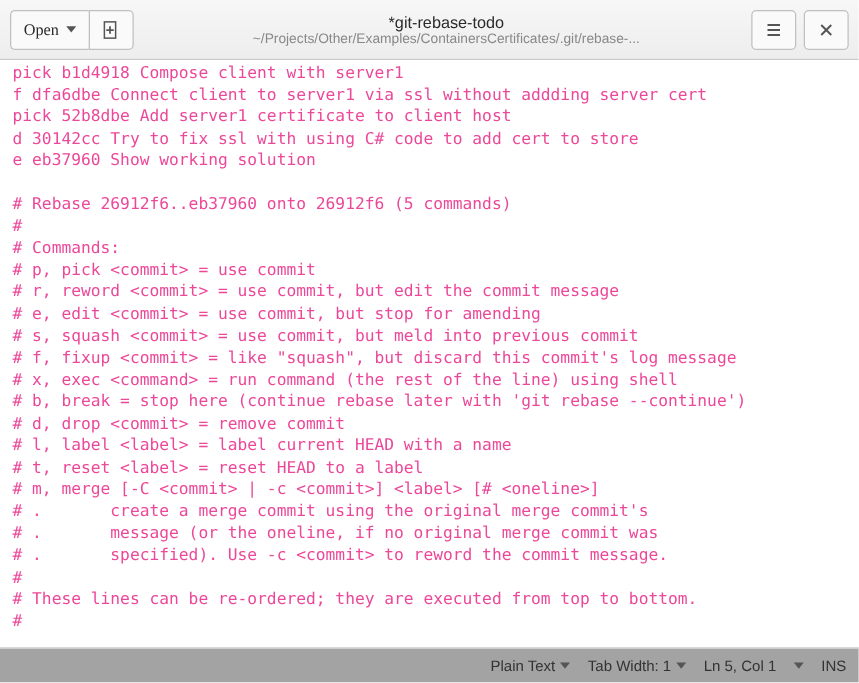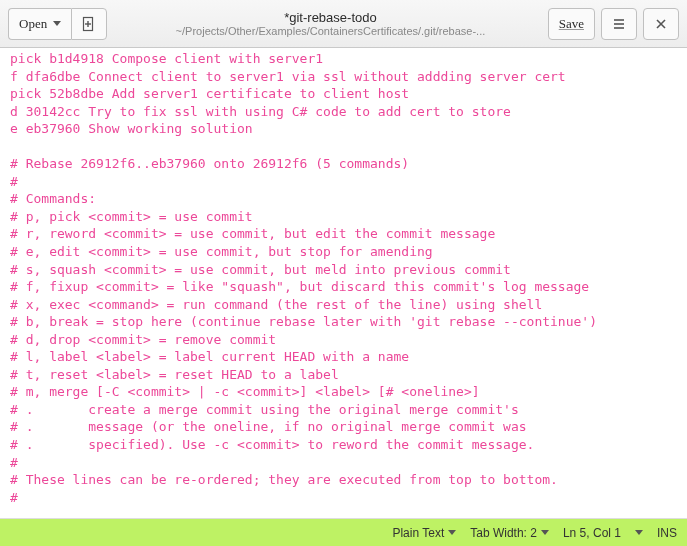--- a/index.html
+++ b/index.html
@@ -6,21 +6,21 @@
 body { font-family: sans-serif; font-size: 13px; width: 687px; height: 546px; display: flex; flex-direction: column; background: #fff; overflow: hidden; }
 .headerbar { display: flex; align-items: center; padding: 6px 8px; background: linear-gradient(#f7f7f7,#ededed); border-bottom: 1px solid #c9c9c9; height: 48px; }
 .hbtn { display: inline-flex; align-items: center; justify-content: center; background: #fafafa; border: 1px solid #c0c0c0; border-radius: 4px; padding: 6px 10px; height: 32px; font-size: 13px; color: #2b2b2b; cursor: pointer; font-family: Liberation Serif, serif; }
 .hbtn.pill-left { border-top-right-radius: 0; border-bottom-right-radius: 0; border-right: none; }
 .hbtn.pill-right { border-top-left-radius: 0; border-bottom-left-radius: 0; }
 .hbtn.icon { width: 36px; padding: 0; }
 .title-wrap { flex: 1; text-align: center; overflow: hidden; }
 .title { font-weight: normal; font-size: 13px; color: #2b2b2b; }
 .subtitle { font-size: 11px; color: #888; white-space: nowrap; overflow: hidden; text-overflow: ellipsis; max-width: 360px; margin: 0 auto; }
 .editor { flex: 1; padding: 2px 10px 4px 10px; font-family: "DejaVu Sans Mono","Liberation Mono",monospace; font-size: 13px; line-height: 1.35; white-space: pre; overflow: hidden; color: #ec4899; }
-.statusbar { display: flex; align-items: center; height: 28px; border-top: 1px solid #ddd; background: #bef264; font-size: 12px; color: #333; padding: 0 10px; gap: 14px; }
+.statusbar { display: flex; align-items: center; height: 28px; border-top: 1px solid #ddd; background: #a3a3a3; font-size: 12px; color: #333; padding: 0 10px; gap: 14px; }
 .statusbar .spacer { flex: 1; }
 .sbtn { display: inline-flex; align-items: center; gap: 4px; cursor: pointer; }
 svg { display: block; }
 .caret { width: 0; height: 0; border-left: 4px solid transparent; border-right: 4px solid transparent; border-top: 5px solid #555; }
 .open-group { display: inline-flex; margin-right: 6px; }
 .right-group { display: inline-flex; gap: 6px; }
 </style>
 </head>
 <body>
 
@@ -39,23 +39,20 @@
       </svg>
     </button>
   </div>
 
   <div class="title-wrap">
     <div class="title">*git-rebase-todo</div>
     <div class="subtitle">~/Projects/Other/Examples/ContainersCertificates/.git/rebase-...</div>
   </div>
 
   <div class="right-group">
-    <button class="hbtn">
-      <span style="text-decoration: underline; text-decoration-color:#999">Save</span>
-    </button>
     <button class="hbtn icon">
       <svg width="16" height="16" viewBox="0 0 16 16">
         <line x1="3" y1="4" x2="13" y2="4" stroke="#555" stroke-width="1.6"></line>
         <line x1="3" y1="8" x2="13" y2="8" stroke="#555" stroke-width="1.6"></line>
         <line x1="3" y1="12" x2="13" y2="12" stroke="#555" stroke-width="1.6"></line>
       </svg>
     </button>
     <button class="hbtn icon">
       <svg width="14" height="14" viewBox="0 0 14 14">
         <line x1="3" y1="3" x2="11" y2="11" stroke="#555" stroke-width="1.6"></line>
@@ -92,21 +89,21 @@
 # These lines can be re-ordered; they are executed from top to bottom.
 #</div>
 
 <div class="statusbar">
   <div class="spacer"></div>
   <div class="sbtn">
     <span>Plain Text</span>
     <span class="caret"></span>
   </div>
   <div class="sbtn">
-    <span>Tab Width: 2</span>
+    <span>Tab Width: 1</span>
     <span class="caret"></span>
   </div>
   <div class="sbtn">
     <span>Ln 5, Col 1</span>
   </div>
   <span class="caret"></span>
   <div>
     <span>INS</span>
   </div>
 </div>

